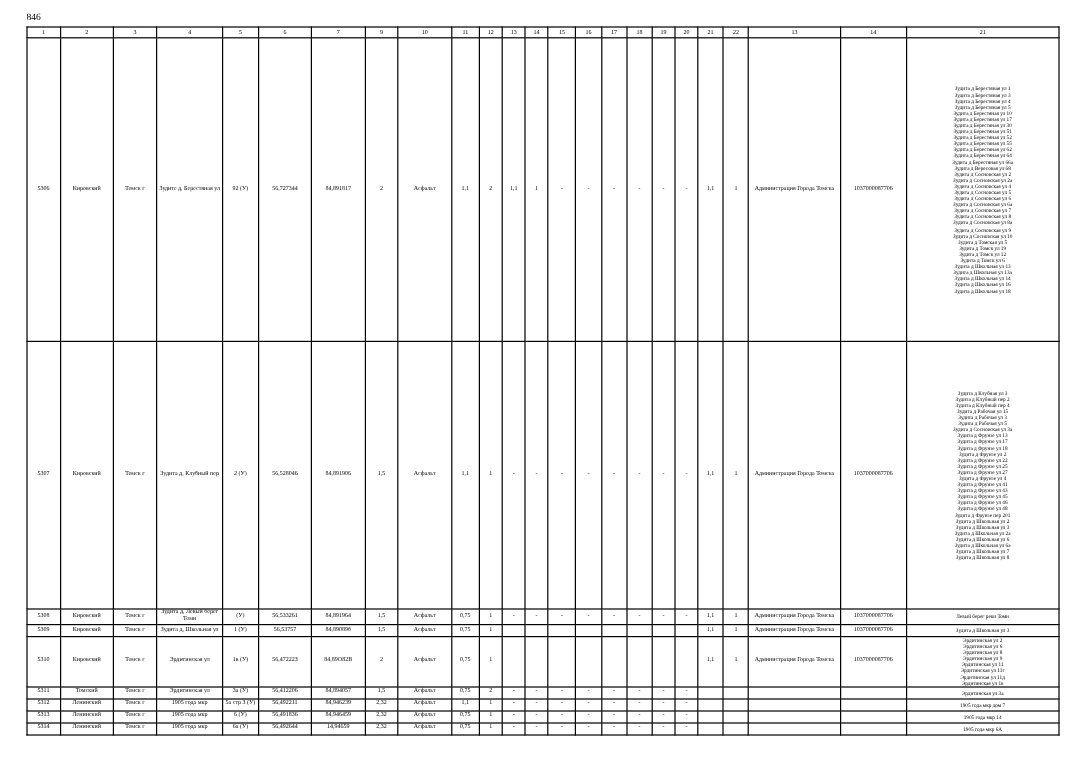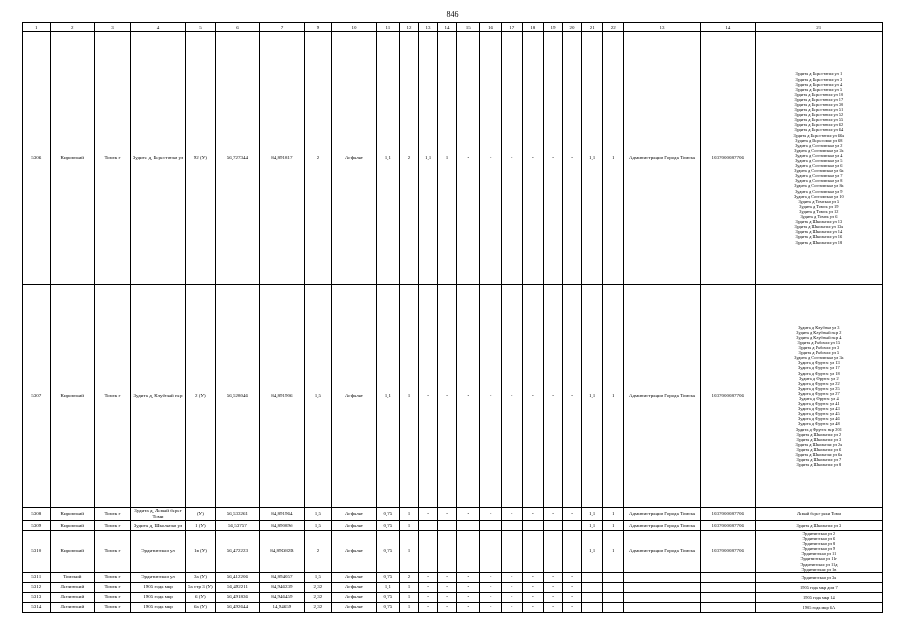--- a/index.html
+++ b/index.html
@@ -15,21 +15,20 @@
     overflow: hidden;
   }
   .page {
     position: relative;
     width: 905px;
     height: 640px;
     box-sizing: border-box;
     padding: 10px 22px 0 22px;
   }
   .page-number {
-    text-align: center;
     font-size: 8px;
     line-height: 10px;
     margin-bottom: 2px;
   }
   table.reg {
     border-collapse: collapse;
     table-layout: fixed;
     width: 861px;
     font-size: 5px;
     line-height: 6px;

